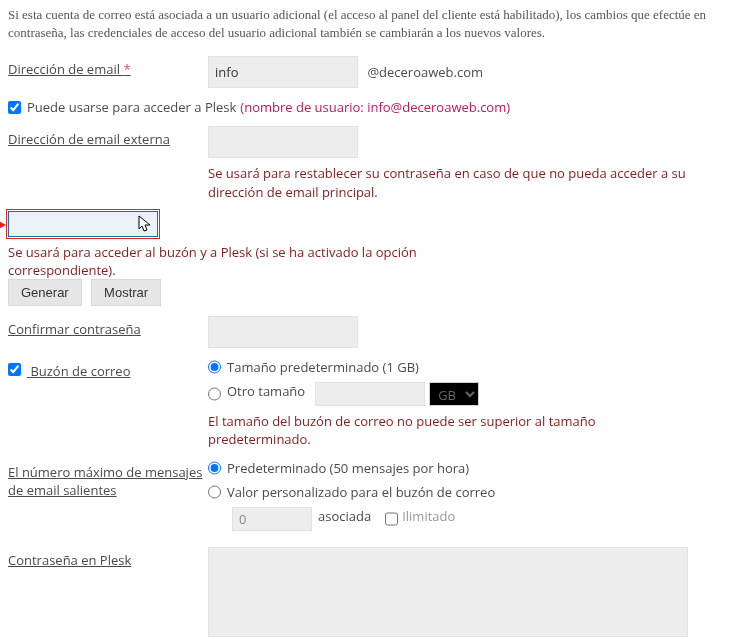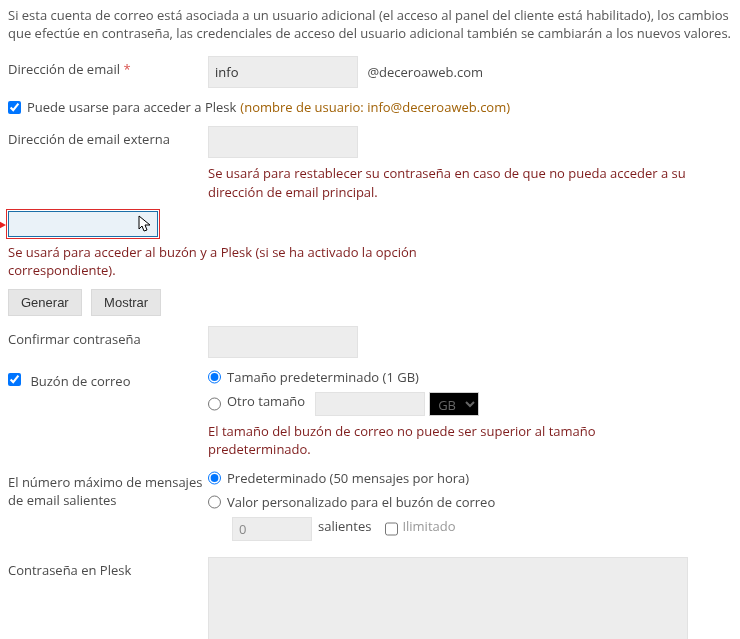--- a/index.html
+++ b/index.html
@@ -5,23 +5,23 @@
   * { box-sizing: border-box; }
   body {
     font-family: "Segoe UI", "Open Sans", Arial, sans-serif;
     font-size: 13px;
     color: #4a4a4a;
     margin: 0;
     padding: 6px 8px;
     width: 740px;
     background: #fff;
   }
-  .intro { color: #555; margin-bottom: 14px; line-height: 1.4; }
+  .intro { color: #555; margin-bottom: 14px; line-height: 1.4; font-family: Liberation Serif, serif; }
   .row { display: flex; align-items: flex-start; margin-bottom: 10px; }
-  .row .lbl { width: 200px; flex: 0 0 200px; padding-top: 4px; color: #4a4a4a; }
+  .row .lbl { width: 200px; flex: 0 0 200px; padding-top: 4px; color: #4a4a4a; text-decoration: underline; }
   .row .fld { flex: 1; }
   .required-star { color: #d9534f; }
   input[type=text], input[type=password], textarea, select {
     font-family: inherit;
     font-size: 13px;
   }
   .txt-input {
     background: #ededed;
     border: 1px solid #e2e2e2;
     padding: 15px 6px;
@@ -84,21 +84,21 @@
   </div>
   <div class="fld">
     <input type="text" class="txt-input" value="info" style="">
     <span class="txt-domain">@deceroaweb.com</span>
   </div>
 </div>
 
 <div class="chk-row">
   <input type="checkbox" checked="" style="">
   <span>Puede usarse para acceder a Plesk</span>
-  <span style="margin-left:4px;color:#a16207;">(nombre de usuario: info@deceroaweb.com)</span>
+  <span style="margin-left:4px;color:#be185d;">(nombre de usuario: info@deceroaweb.com)</span>
 </div>
 
 <div class="row">
   <div class="lbl">Dirección de email externa</div>
   <div class="fld">
     <input type="text" class="txt-input" value="" style="">
     <div class="hint">Se usará para restablecer su contraseña en caso de que no pueda acceder a su dirección de email principal.</div>
   </div>
 </div>
 
@@ -109,21 +109,21 @@
       <svg class="arrow-callout" viewBox="0 0 58 24">
         <polygon points="0,6 36,6 36,0 58,12 36,24 36,18 0,18" fill="#e81e1e"></polygon>
       </svg>
       <input type="password" class="pwd-input" value="" style="">
       
       <svg class="cursor-icon" width="14" height="18" viewBox="0 0 14 18">
         <polygon points="1,1 1,14 4,11 6,16 9,15 7,10 12,10" fill="#fff" stroke="#000" stroke-width="1"></polygon>
       </svg>
     </span>
     <div class="hint">Se usará para acceder al buzón y a Plesk (si se ha activado la opción correspondiente).</div>
-    <div style="margin-top:10px;">
+    <div style="">
       <button class="btn-gray">Generar</button>
       <button class="btn-gray">Mostrar</button>
     </div>
   </div>
 </div>
 
 <div class="row">
   <div class="lbl">Confirmar contraseña</div>
   <div class="fld">
     <input type="password" class="txt-input" value="" style="">
@@ -158,21 +158,21 @@
     <div class="radio-line">
       <input type="radio" name="outg" checked="" style="">
       <span>Predeterminado (50 mensajes por hora)</span>
     </div>
     <div class="radio-line">
       <input type="radio" name="outg" style="">
       <span>Valor personalizado para el buzón de correo</span>
     </div>
     <div class="radio-line">
       <input type="text" class="num-input" value="0" style="">
-      <span>salientes</span>
+      <span>asociada</span>
       <input type="checkbox" class="chk-inline" style="">
       <span style="color:#999;">Ilimitado</span>
     </div>
   </div>
 </div>
 
 <div class="row">
   <div class="lbl">Contraseña en Plesk</div>
   <div class="fld">
     <textarea class="desc-area" style=""></textarea>

